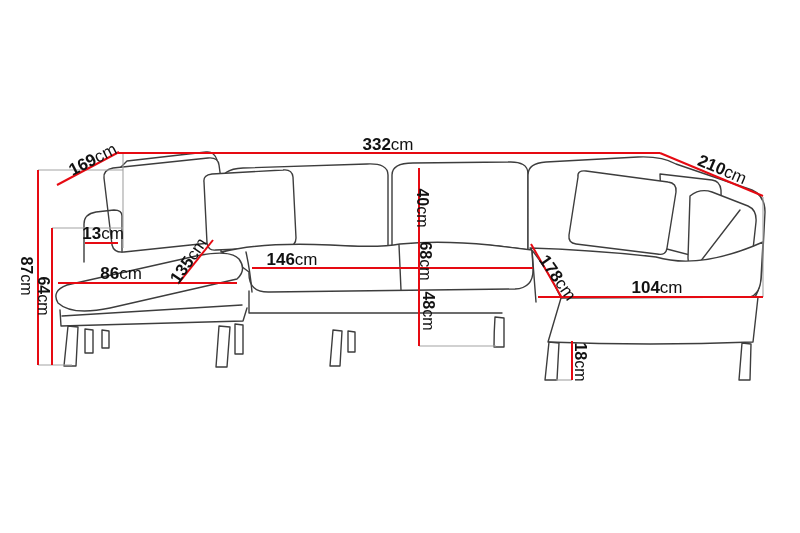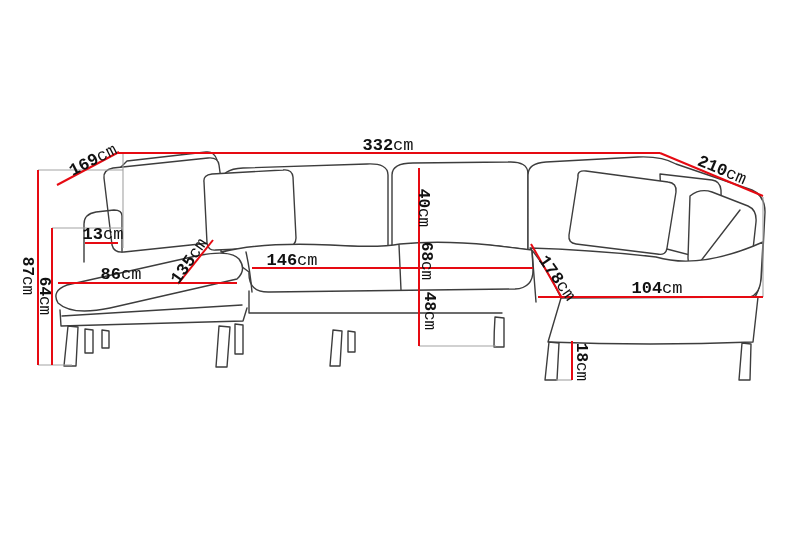--- a/index.html
+++ b/index.html
@@ -1,21 +1,21 @@
 <!DOCTYPE html>
 <html><head>
 <meta charset="utf-8">
 <style>
   html,body{margin:0;padding:0;background:#fff;}
   .canvas{
     position:relative;
     width:800px;height:533px;
     background:#ffffff;
     overflow:hidden;
-    font-family:Liberation Mono, monospace;
+    font-family:Liberation Sans, sans-serif;
   }
   svg{display:block;}
   .outline{fill:#ffffff;stroke:#3d3d3d;stroke-width:1.4;stroke-linejoin:round;stroke-linecap:round;}
   .outline-open{fill:none;stroke:#3d3d3d;stroke-width:1.4;stroke-linejoin:round;stroke-linecap:round;}
   .ext{stroke:#a3a3a3;stroke-width:1.1;fill:none;}
   .dim{stroke:#e60a12;stroke-width:2;fill:none;stroke-linecap:butt;}
   .lbl{fill:#111111;font-size:17px;letter-spacing:0px;}
   .lbl-v{fill:#111111;font-size:16px;}
   .dim-num{font-weight:bold;}
   .dim-unit{font-weight:normal;}

